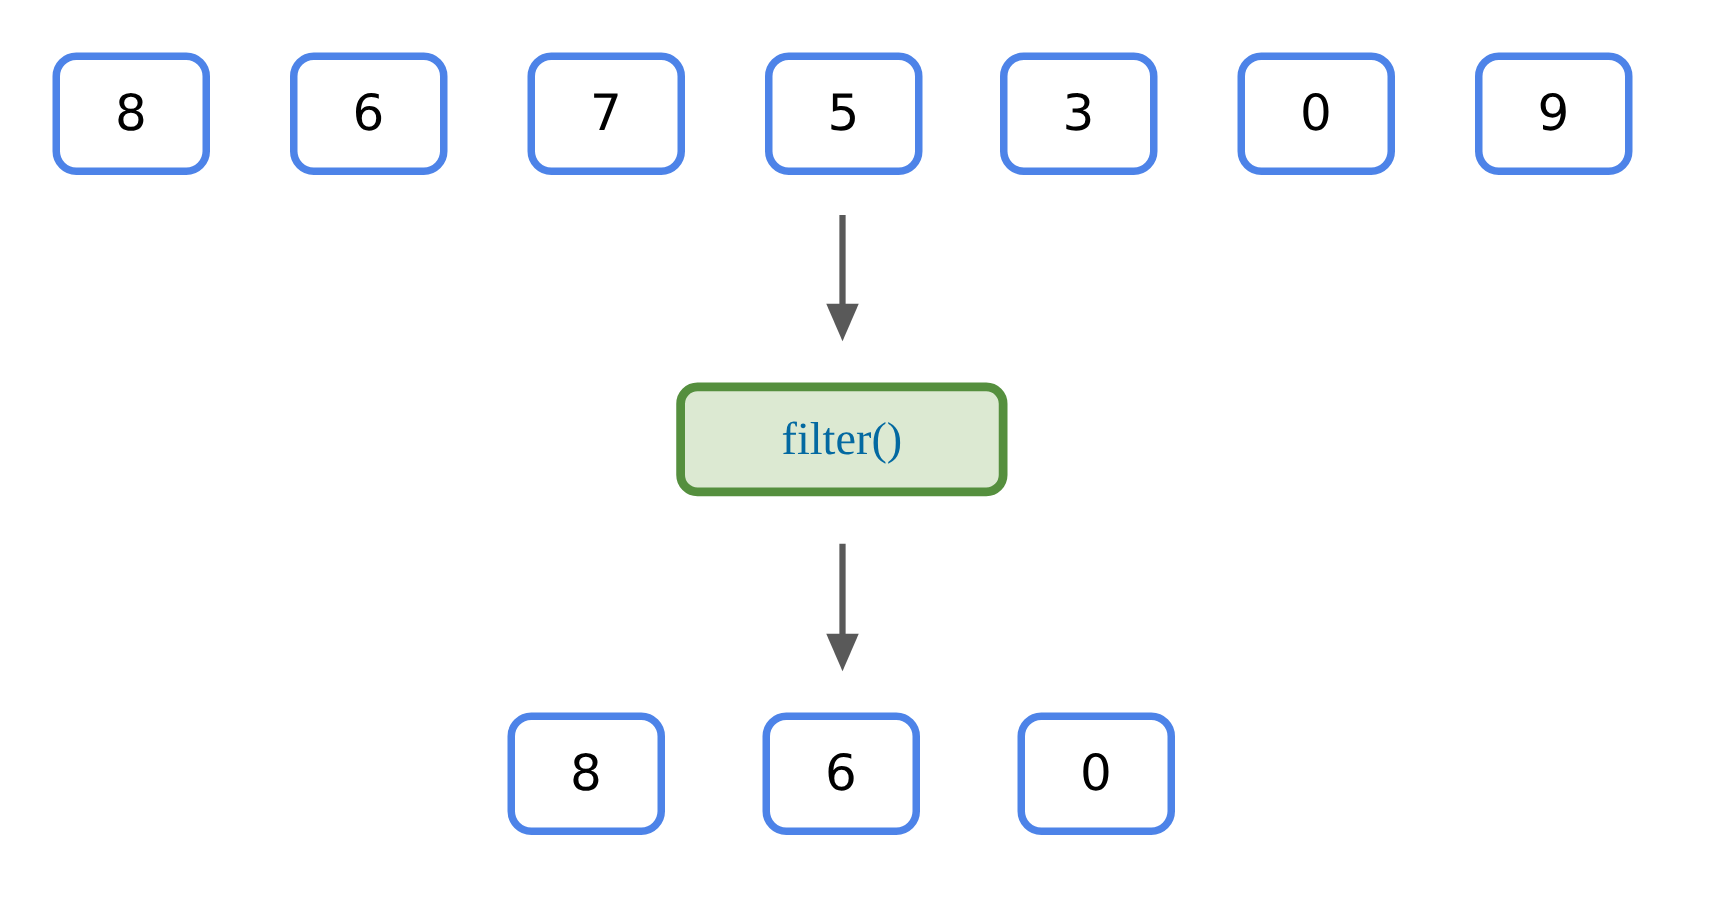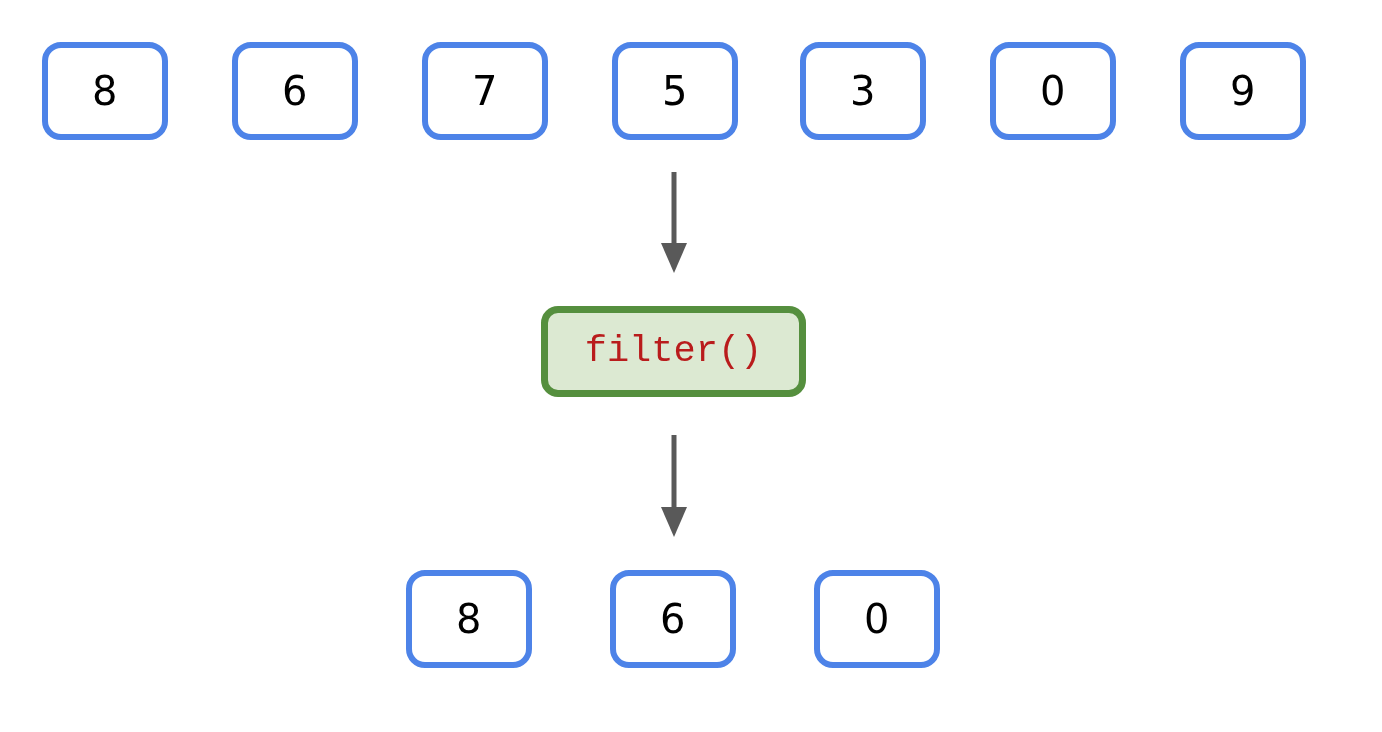--- a/index.html
+++ b/index.html
@@ -50,24 +50,24 @@
     width: 265px;
     height: 91px;
     border: 7px solid #558f3e;
     border-radius: 17px;
     background: #dce9d2;
     display: flex;
     align-items: center;
     justify-content: center;
   }
   .op-box .op-text {
-    font-family: Liberation Mono, monospace;
+    font-family: Liberation Serif, serif;
     font-size: 37px;
     font-weight: 400;
-    color: #b91c1c;
+    color: #0369a1;
     line-height: 1;
   }
 
   
   .arrow-svg {
     position: absolute;
     overflow: visible;
   }
 
   

